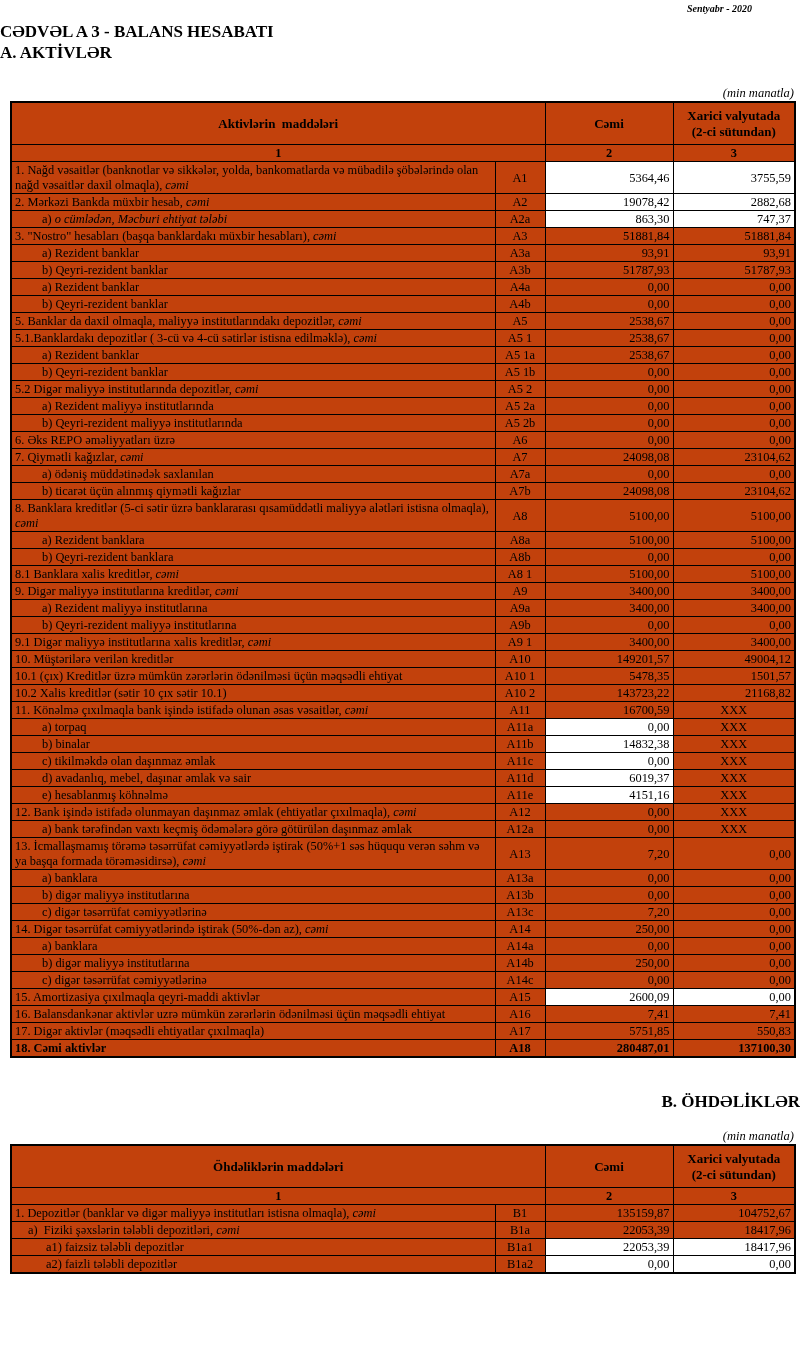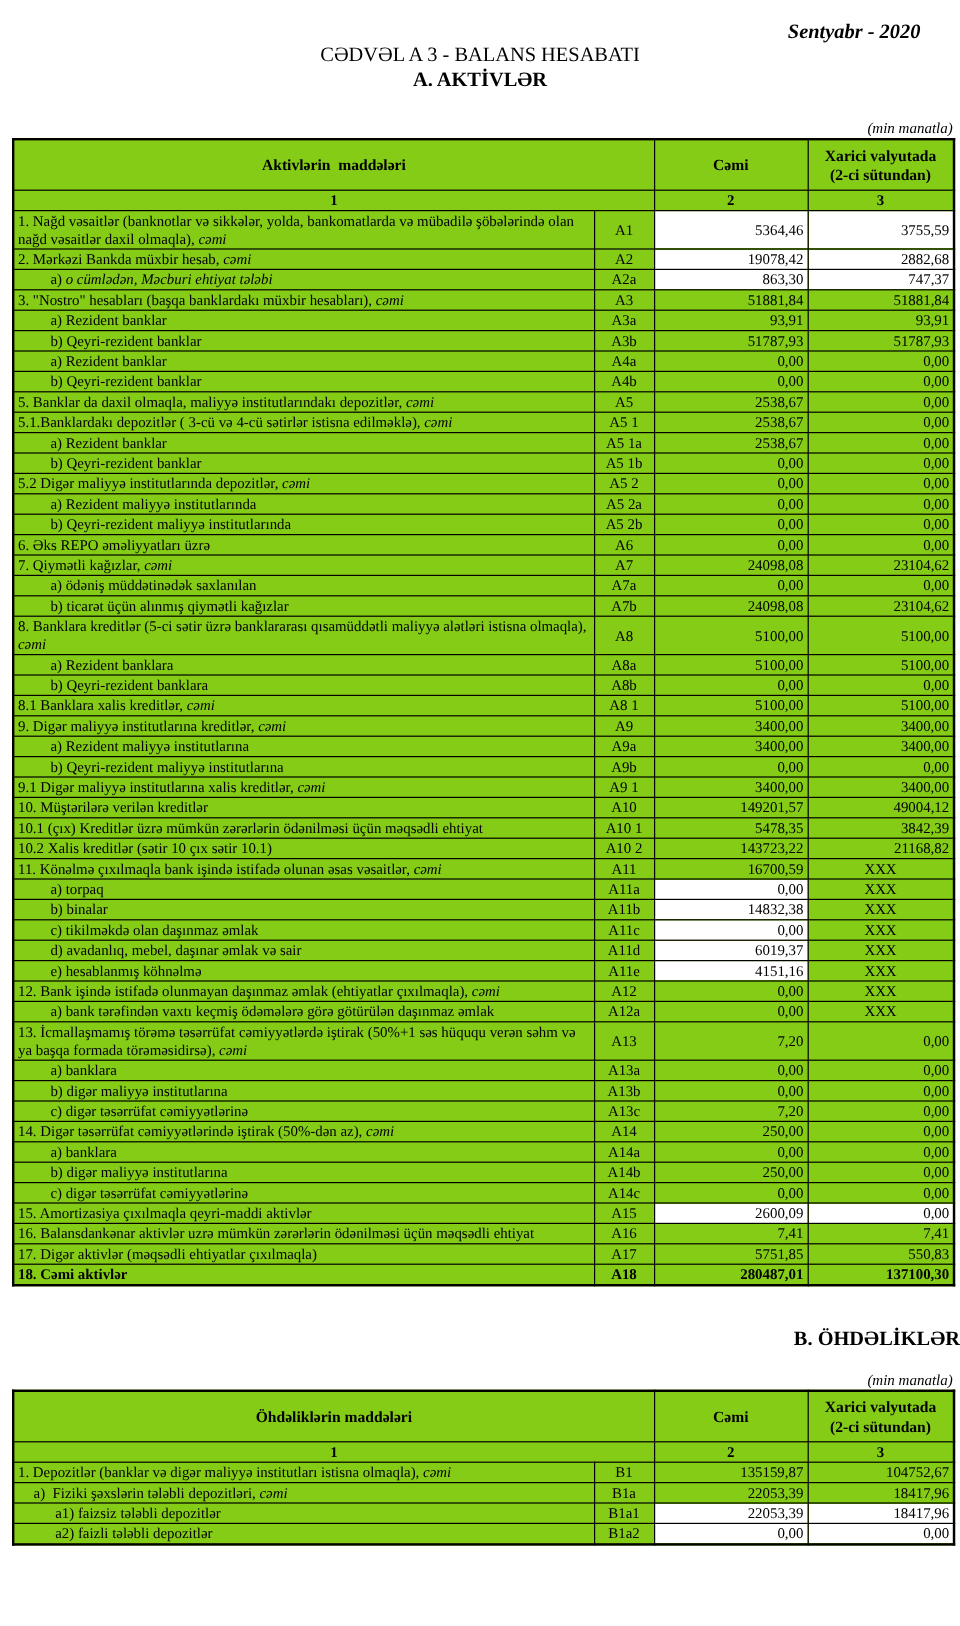--- a/index.html
+++ b/index.html
@@ -2,35 +2,35 @@
 <html><head>
 <meta charset="utf-8">
 <style>
   html,body { margin:0; padding:0; }
   .page {
     width:800px; height:1355px; background:#ffffff; color:#000;
     font-family:"Liberation Serif","DejaVu Serif",serif;
     overflow:hidden; position:relative;
   }
   .date-line {
-    padding-top:17px; margin-right:33px; text-align:right;
-    font-style:italic; font-weight:bold; font-size:17px; height:16px;
+    padding-top:3px; margin-right:48px; text-align:right;
+    font-style:italic; font-weight:bold; font-size:10px; height:16px;
   }
-  .title-1 { margin-top:2px; text-align:center; font-weight:normal; font-size:17px; line-height:21px; }
-  .title-2 { text-align:center; font-weight:bold; font-size:17px; line-height:21px; }
+  .title-1 { margin-top:2px; font-weight:bold; font-size:17px; line-height:21px; }
+  .title-2 { text-align:left; font-weight:bold; font-size:17px; line-height:21px; }
   .unit-note {
     width:794px; text-align:right; font-style:italic; font-size:12.5px;
     margin-top:23px; margin-bottom:1px; line-height:14px;
   }
   .unit-note.b { margin-top:17px; }
   .section-b-title { margin-top:33px; text-align:right; font-weight:bold; font-size:17px; line-height:21px; }
 
   table.tbl {
     border-collapse:collapse; table-layout:fixed; width:784px; margin-left:10px;
-    border:2px solid #000; background:#84cc16; empty-cells:show;
+    border:2px solid #000; background:#c2410c; empty-cells:show;
   }
   .tbl th, .tbl td {
     border:1px solid #000; font-size:12.4px; line-height:15px;
     padding:1px 3px 0 3px; vertical-align:middle; overflow:hidden;
   }
   .tbl th { font-weight:bold; text-align:center; }
   tr.hrow th { height:40px; font-size:13px; line-height:16px; }
   tr.numrow th { height:15px; }
   td.desc { text-align:left; }
   td.code { text-align:center; }
@@ -242,21 +242,21 @@
         <tr>
           <td class="desc"><span>10. Müştərilərə verilən kreditlər</span></td>
           <td class="code">A10</td>
           <td class="num">149201,57</td>
           <td class="num">49004,12</td>
         </tr>
         <tr>
           <td class="desc"><span>10.1 (çıx) Kreditlər üzrə mümkün zərərlərin ödənilməsi üçün məqsədli ehtiyat</span></td>
           <td class="code">A10 1</td>
           <td class="num">5478,35</td>
-          <td class="num">3842,39</td>
+          <td class="num">1501,57</td>
         </tr>
         <tr>
           <td class="desc"><span>10.2 Xalis kreditlər (sətir 10 çıx sətir 10.1)</span></td>
           <td class="code">A10 2</td>
           <td class="num">143723,22</td>
           <td class="num">21168,82</td>
         </tr>
         <tr>
           <td class="desc"><span>11. Könəlmə çıxılmaqla bank işində istifadə olunan əsas vəsaitlər, </span><span class="it">cəmi</span></td>
           <td class="code">A11</td>

